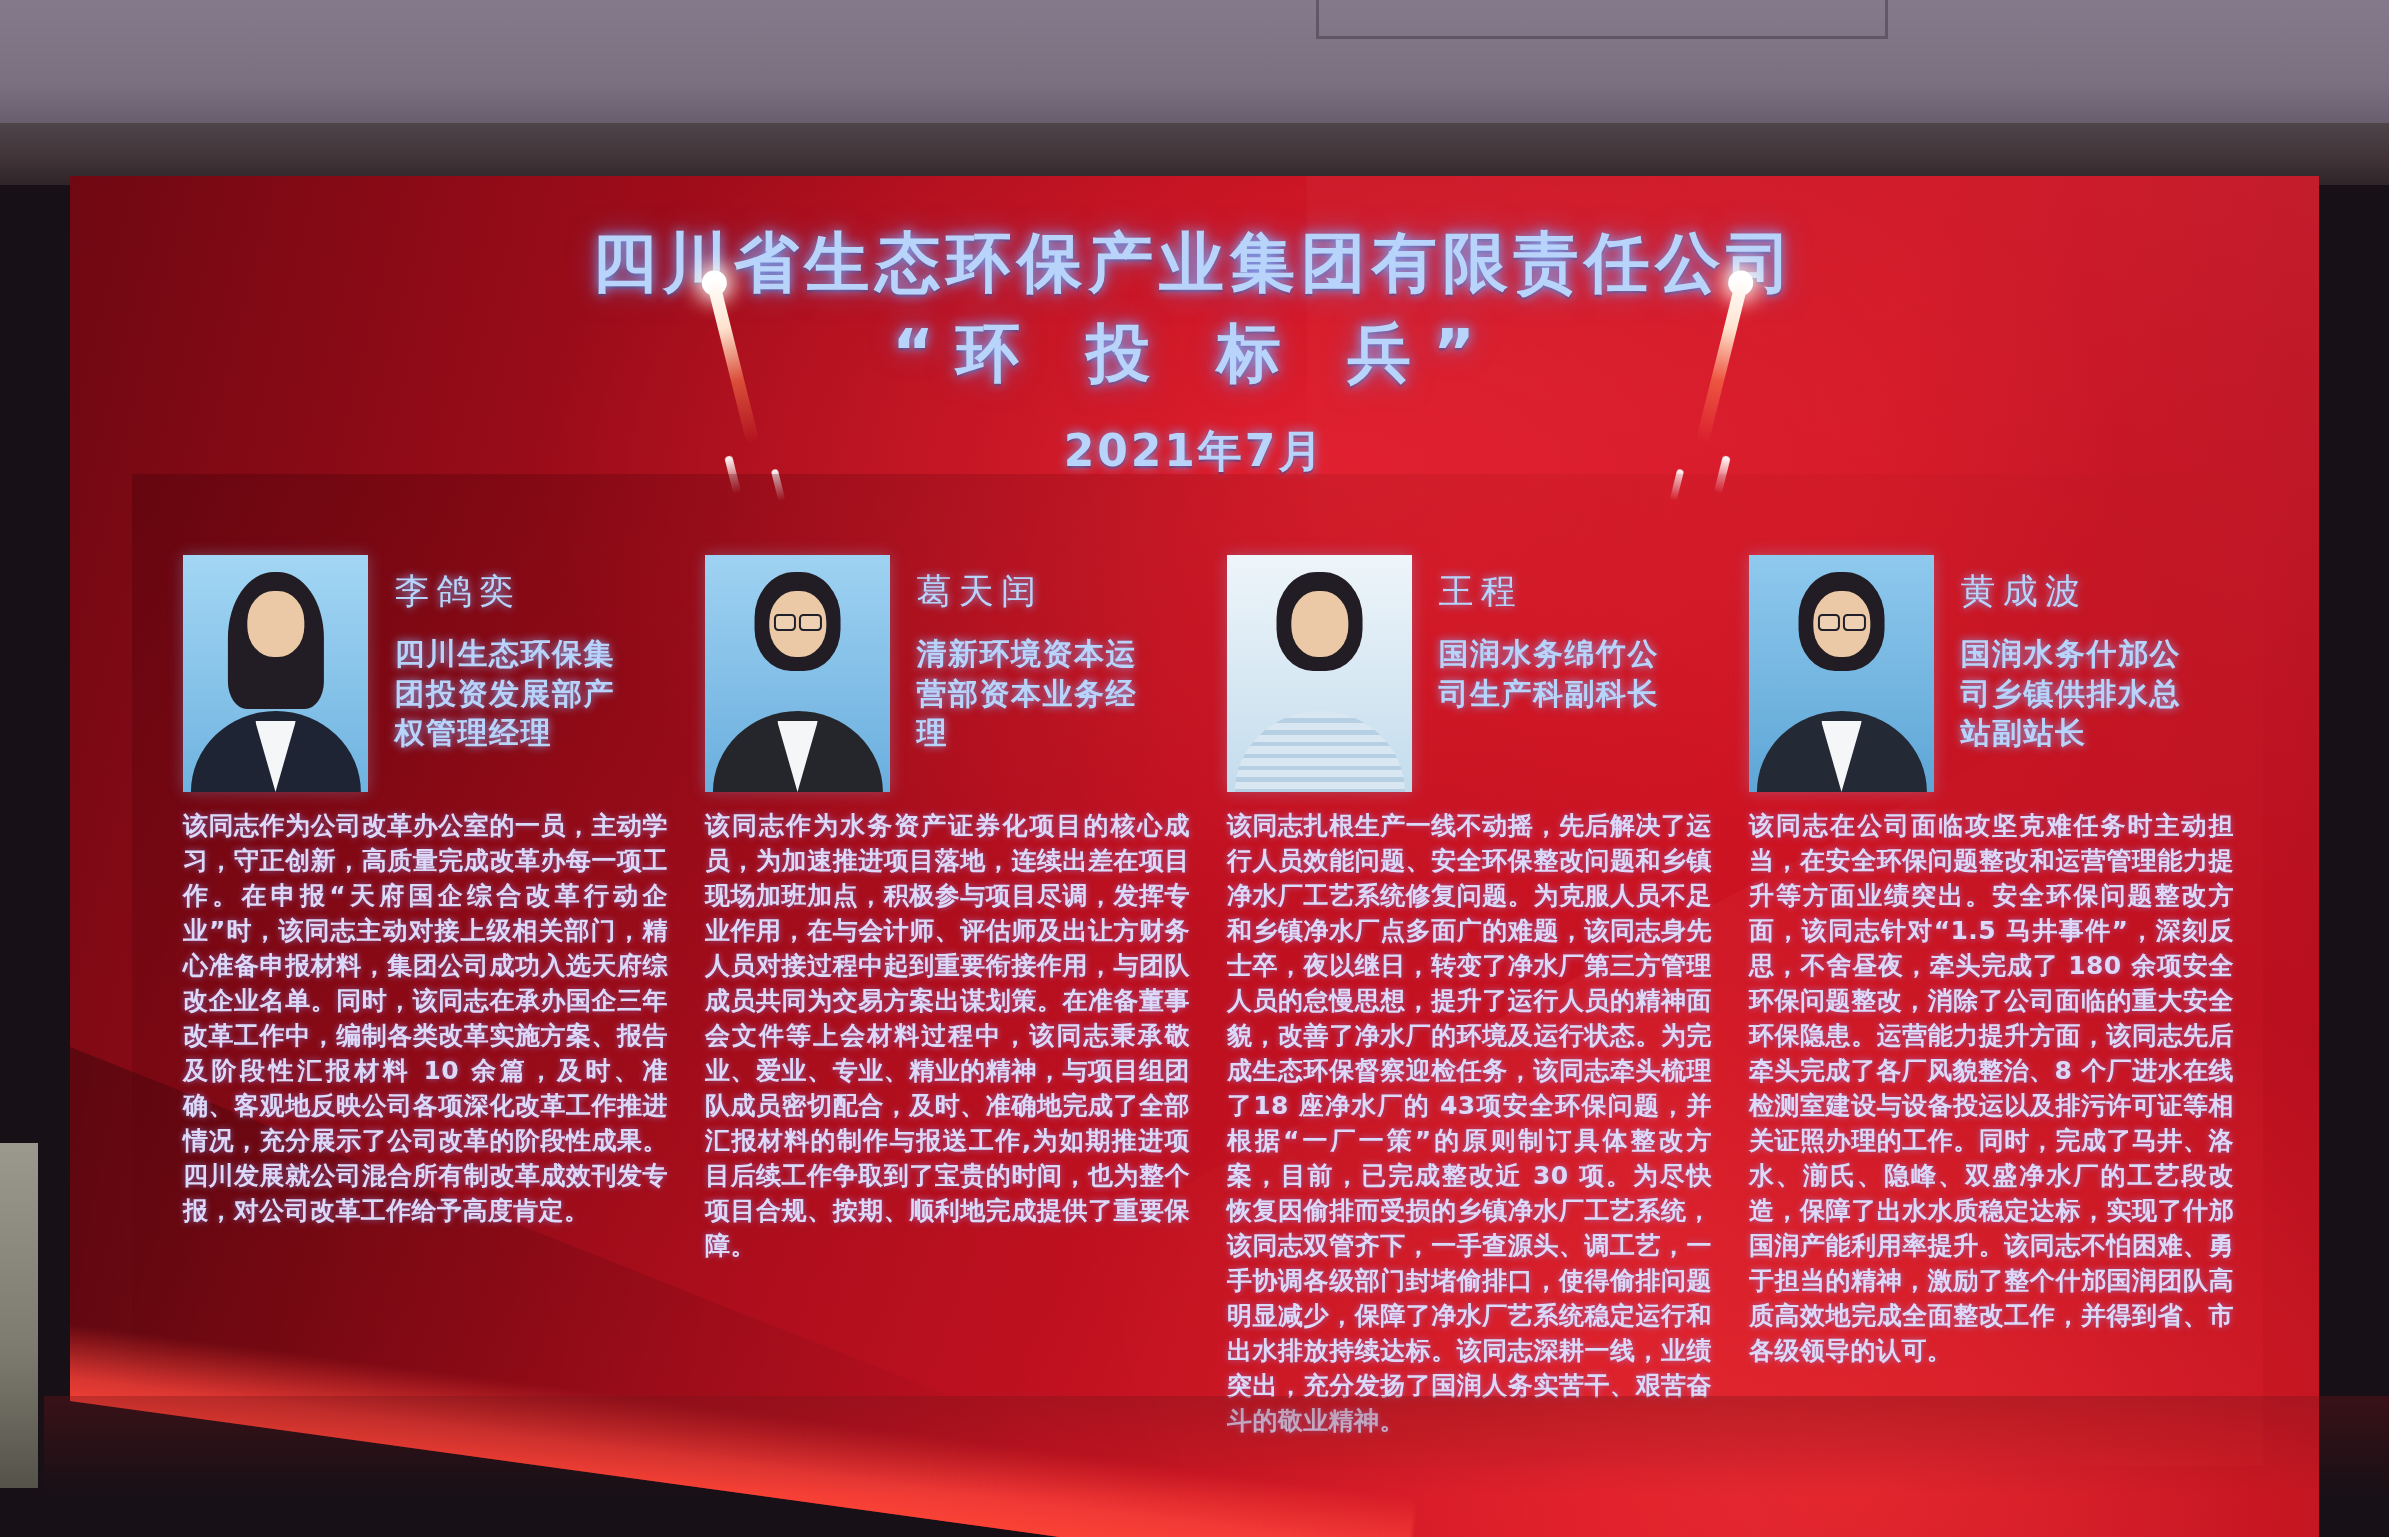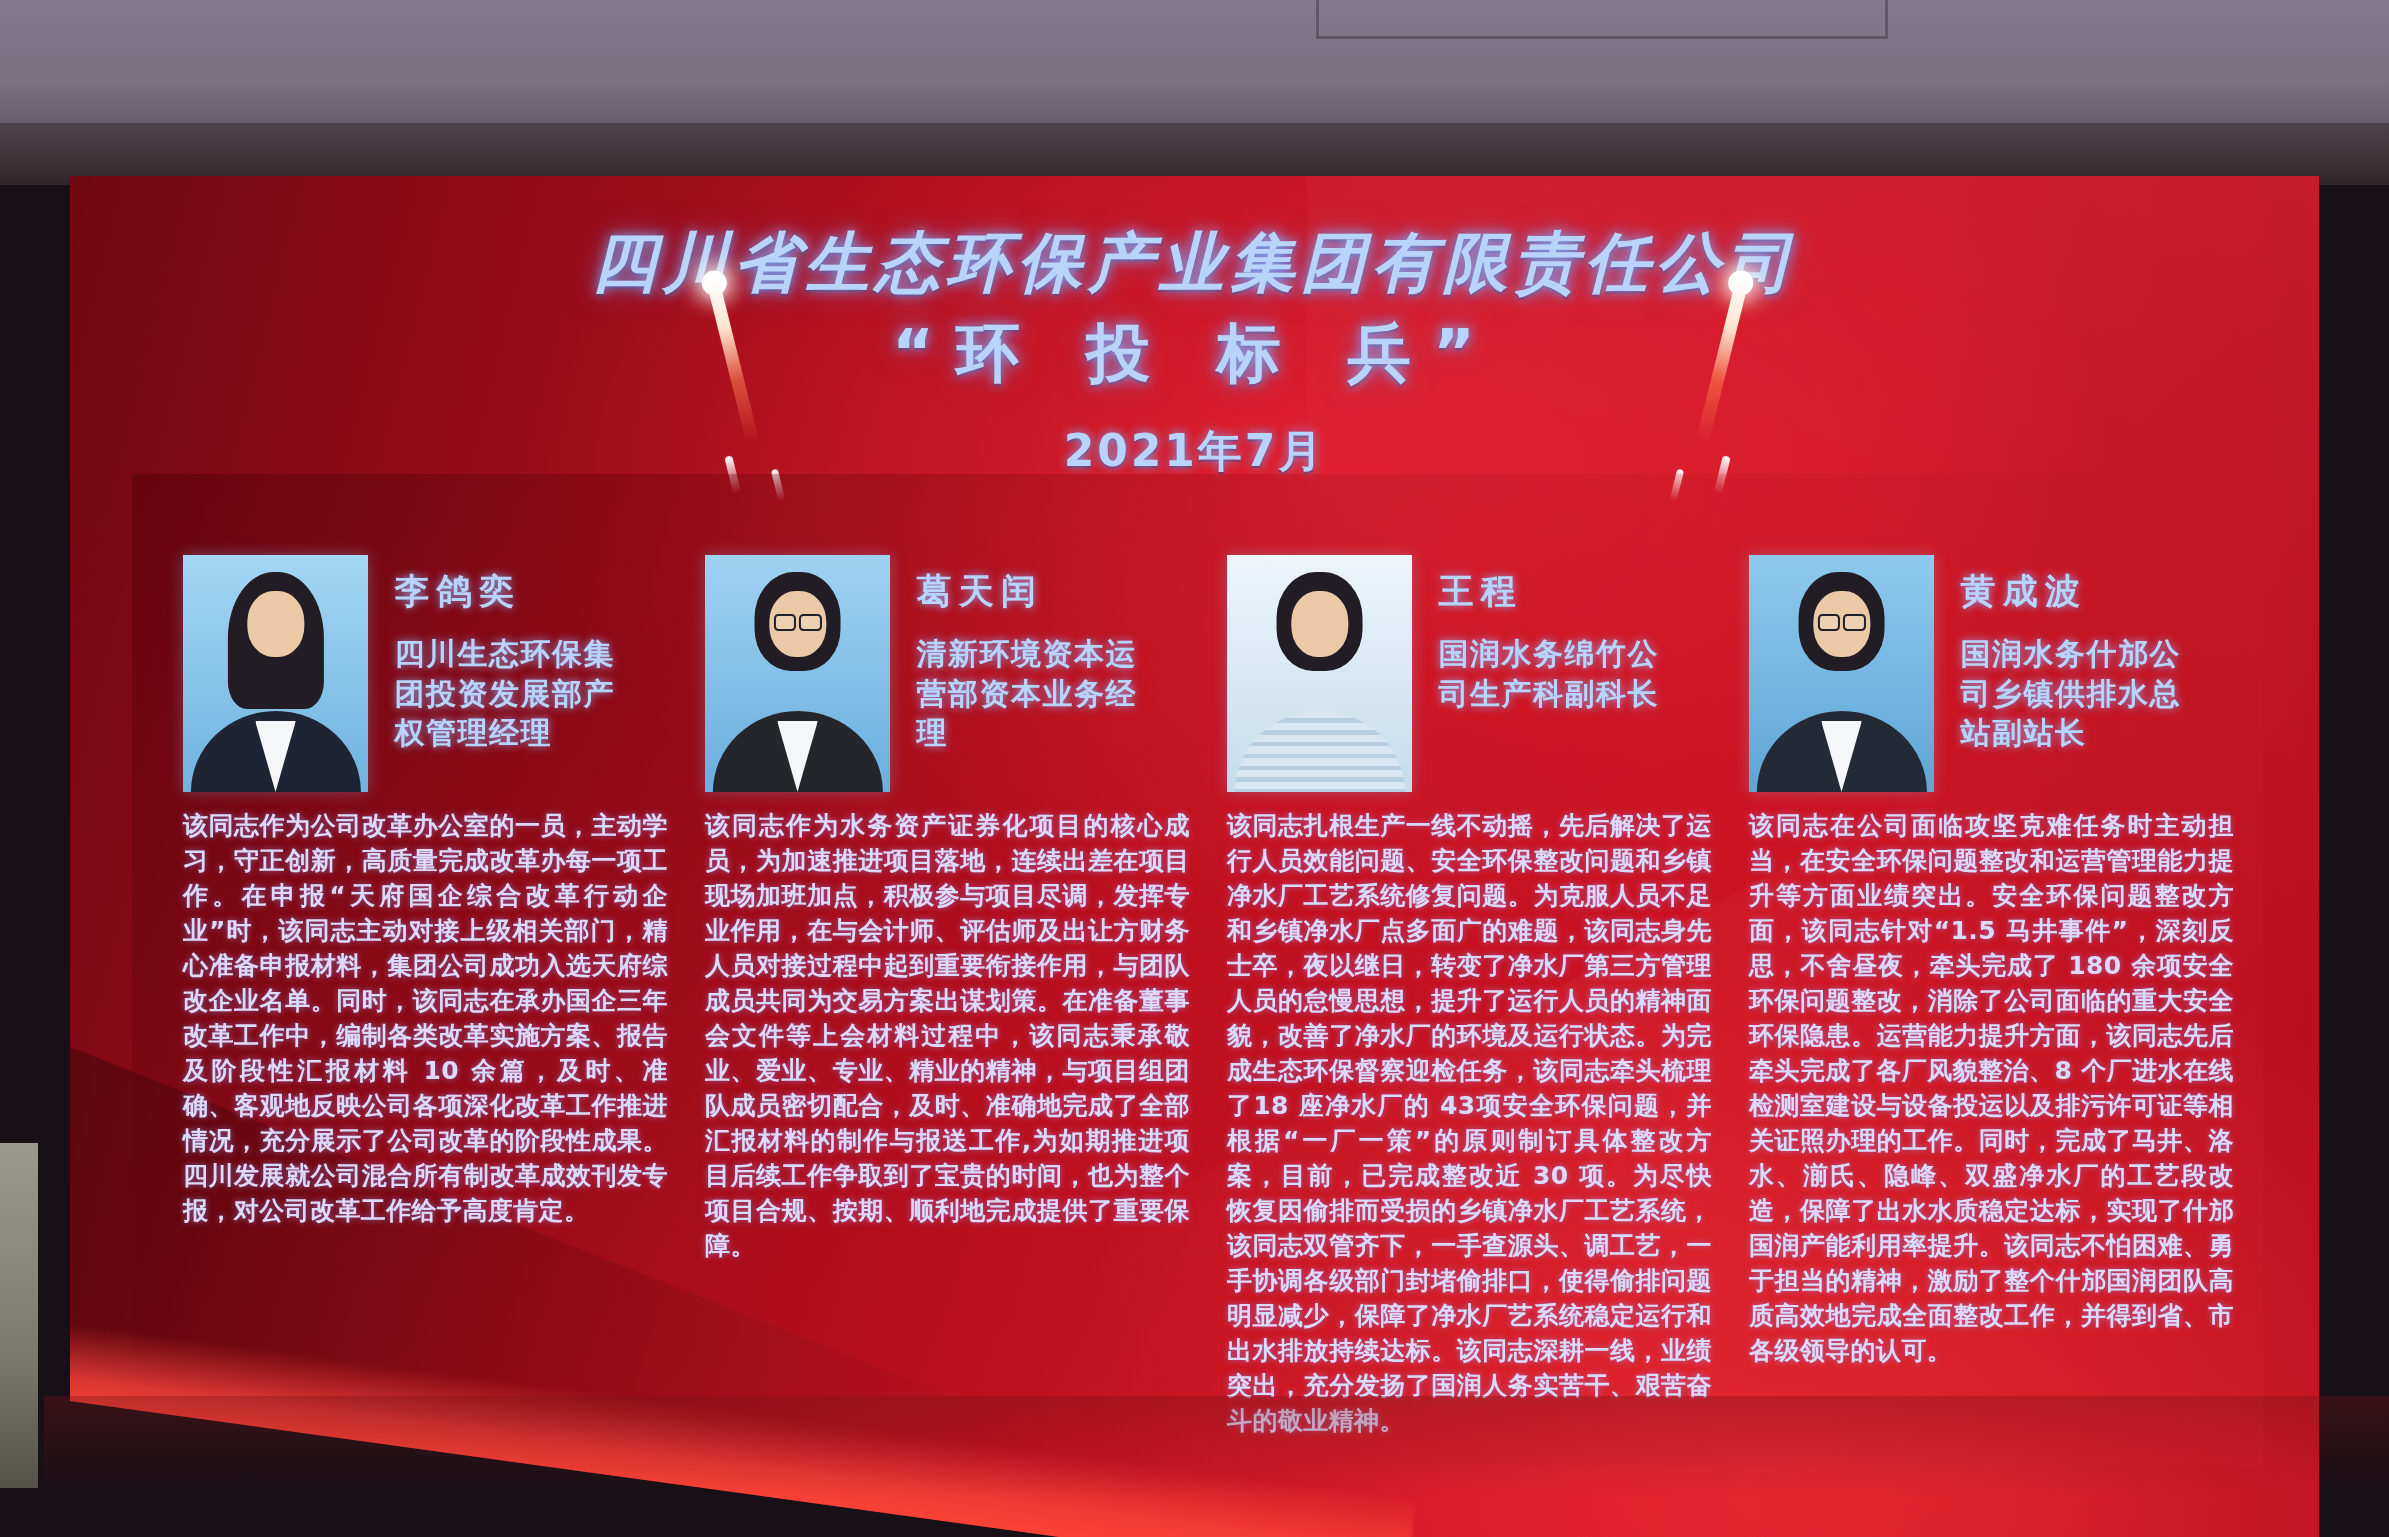--- a/index.html
+++ b/index.html
@@ -36,21 +36,21 @@
   .facet-c{left:55%;top:0;width:45%;height:60%;
     background:linear-gradient(200deg,rgba(255,255,255,.05),rgba(255,255,255,0) 70%);}
   .bottom-glow{position:absolute;left:-44px;top:1143px;width:1396px;height:96px;
     transform:rotate(7.4deg);transform-origin:left center;
     background:linear-gradient(180deg,rgba(255,60,60,0) 0%,rgba(255,70,60,.75) 55%,#ff4636 100%);
     filter:blur(1.5px);}
 
   
   .title{position:absolute;left:0;top:43px;width:100%;text-align:center;
     font-size:65px;font-weight:700;letter-spacing:5.9px;color:var(--heading-blue);
-    text-shadow:0 0 11.8px rgba(130,175,255,.95),0 0 29px rgba(90,140,255,.55),0 2.2px 2.2px rgba(20,40,120,.5);font-style:italic;}
+    text-shadow:0 0 11.8px rgba(130,175,255,.95),0 0 29px rgba(90,140,255,.55),0 2.2px 2.2px rgba(20,40,120,.5);}
   .subtitle{position:absolute;left:0;top:134px;width:100%;text-align:center;
     font-size:64px;font-weight:700;letter-spacing:22px;color:var(--heading-blue);
     text-shadow:0 0 11.8px rgba(130,175,255,.95),0 0 29px rgba(90,140,255,.55),0 2.2px 2.2px rgba(20,40,120,.5);}
   .date{position:absolute;left:0;top:246px;width:100%;text-align:center;
     font-size:44px;font-weight:700;letter-spacing:2.9px;color:var(--heading-blue);
     text-shadow:0 0 10.3px rgba(130,175,255,.9),0 1.5px 1.5px rgba(20,40,120,.5);}
 
   
   .comet{position:absolute;width:176px;height:243px;}
   .comet-left{left:588px;top:94px;transform:rotate(-14deg);}
@@ -68,21 +68,21 @@
   
   .panel{position:absolute;left:62px;top:298px;width:2131px;height:992px;
     padding:81px 29px 0 51px;box-sizing:border-box;
     background:linear-gradient(135deg,rgba(70,0,8,.38) 0%,rgba(150,10,20,.12) 45%,rgba(230,40,50,.18) 100%);
     display:flex;gap:37px;}
   .card{width:485px;flex:0 0 485px;}
   .card-head{display:flex;}
   .photo{position:relative;width:185px;height:237px;flex:0 0 185px;overflow:hidden;
     box-shadow:0 0 14.7px rgba(140,200,255,.30);}
   .meta{margin-left:26.5px;width:243px;}
-  .name{font-size:35px;font-weight:700;color:var(--heading-blue);letter-spacing:7.3px;
+  .name{font-size:35px;font-weight:400;color:var(--heading-blue);letter-spacing:7.3px;
     margin-top:13.2px;text-shadow:0 0 8.8px rgba(140,180,255,.9);}
   .role{margin-top:19px;font-size:30px;font-weight:700;line-height:1.32;color:var(--heading-blue);
     letter-spacing:1.5px;text-shadow:0 0 8.8px rgba(140,180,255,.9);}
   .bio{margin:16px 0 0 0;font-size:25px;line-height:35px;text-align:justify;
     color:var(--body-text);font-weight:600;letter-spacing:0.4px;
     text-shadow:0 0 6.6px rgba(150,155,255,.6);}
 
   
   .avatar-bg{position:absolute;inset:0;}
   .p1 .avatar-bg{background:linear-gradient(180deg,#a3d6f4 0%,#6fb3e0 100%);}

